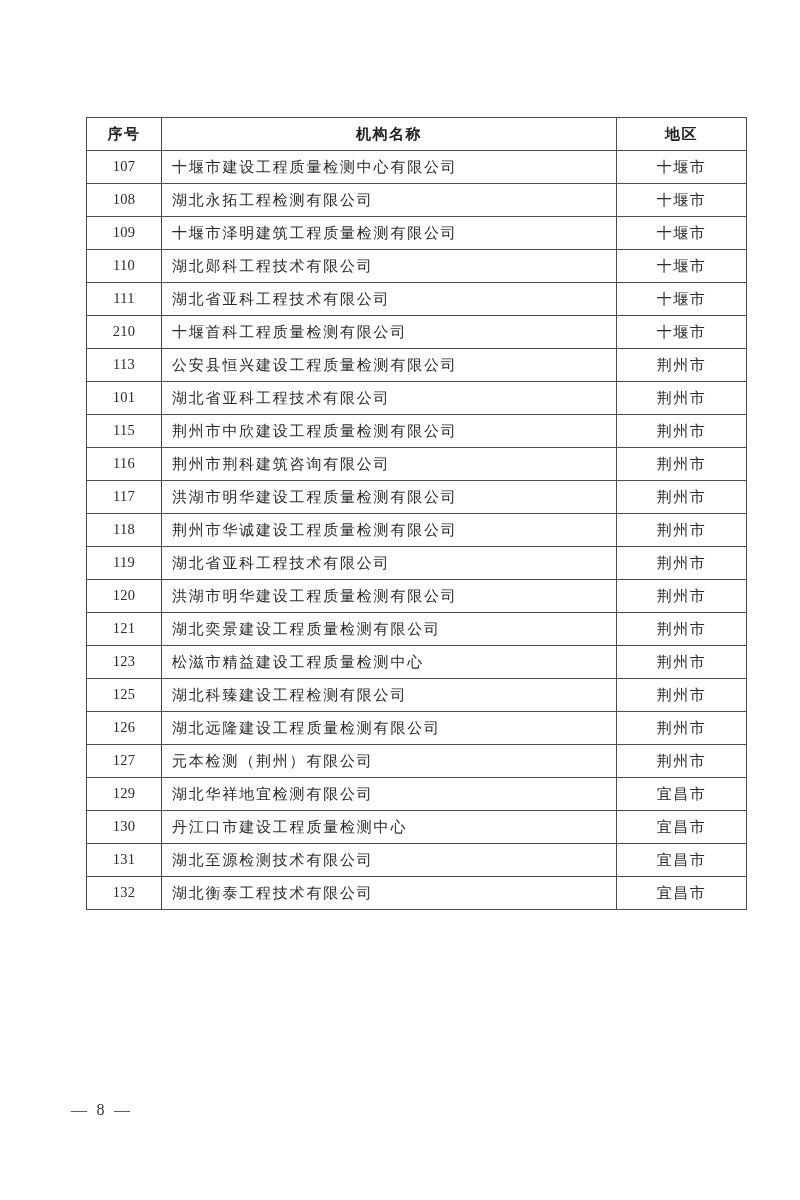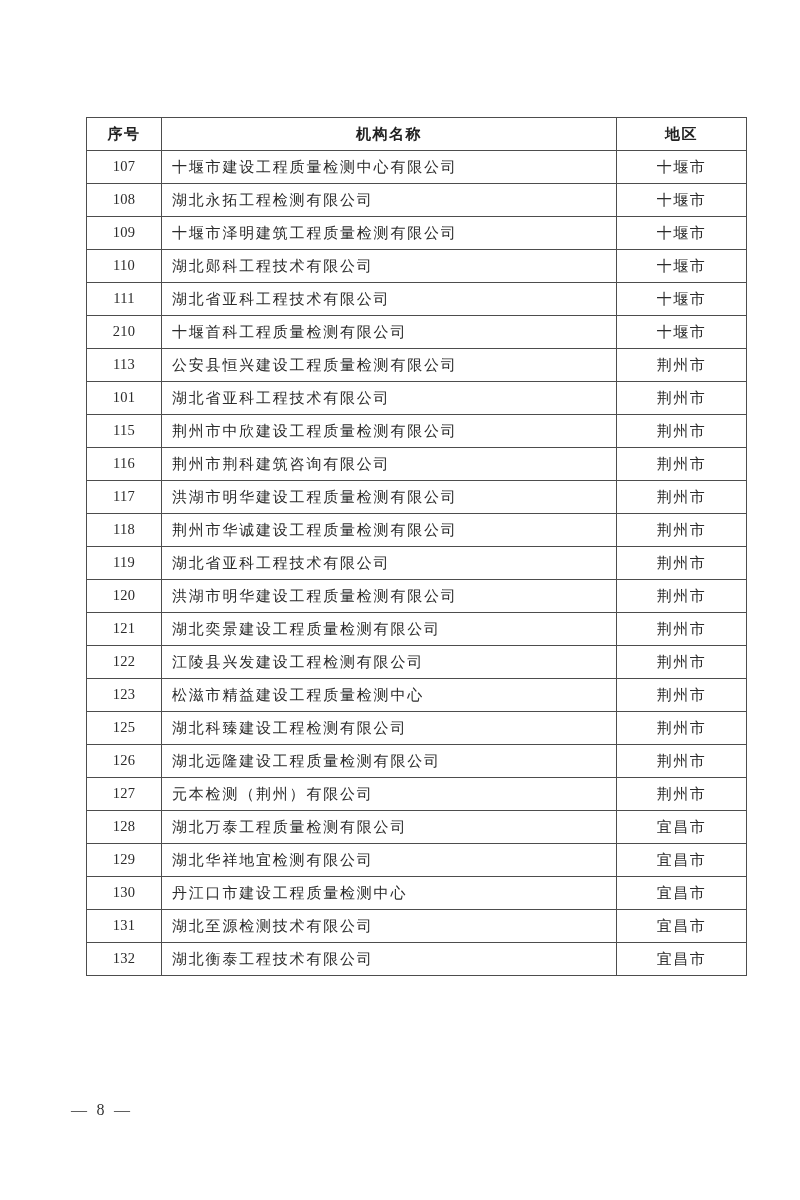--- a/index.html
+++ b/index.html
@@ -155,48 +155,38 @@
           <td class="col-num">120</td>
           <td class="col-name">洪湖市明华建设工程质量检测有限公司</td>
           <td class="col-region">荆州市</td>
         </tr>
         <tr>
           <td class="col-num">121</td>
           <td class="col-name">湖北奕景建设工程质量检测有限公司</td>
           <td class="col-region">荆州市</td>
         </tr>
         <tr>
-          <td class="col-num">122</td>
-          <td class="col-name">江陵县兴发建设工程检测有限公司</td>
-          <td class="col-region">荆州市</td>
-        </tr>
-        <tr>
           <td class="col-num">123</td>
           <td class="col-name">松滋市精益建设工程质量检测中心</td>
           <td class="col-region">荆州市</td>
         </tr>
         <tr>
           <td class="col-num">125</td>
           <td class="col-name">湖北科臻建设工程检测有限公司</td>
           <td class="col-region">荆州市</td>
         </tr>
         <tr>
           <td class="col-num">126</td>
           <td class="col-name">湖北远隆建设工程质量检测有限公司</td>
           <td class="col-region">荆州市</td>
         </tr>
         <tr>
           <td class="col-num">127</td>
           <td class="col-name">元本检测（荆州）有限公司</td>
           <td class="col-region">荆州市</td>
-        </tr>
-        <tr>
-          <td class="col-num">128</td>
-          <td class="col-name">湖北万泰工程质量检测有限公司</td>
-          <td class="col-region">宜昌市</td>
         </tr>
         <tr>
           <td class="col-num">129</td>
           <td class="col-name">湖北华祥地宜检测有限公司</td>
           <td class="col-region">宜昌市</td>
         </tr>
         <tr>
           <td class="col-num">130</td>
           <td class="col-name">丹江口市建设工程质量检测中心</td>
           <td class="col-region">宜昌市</td>

